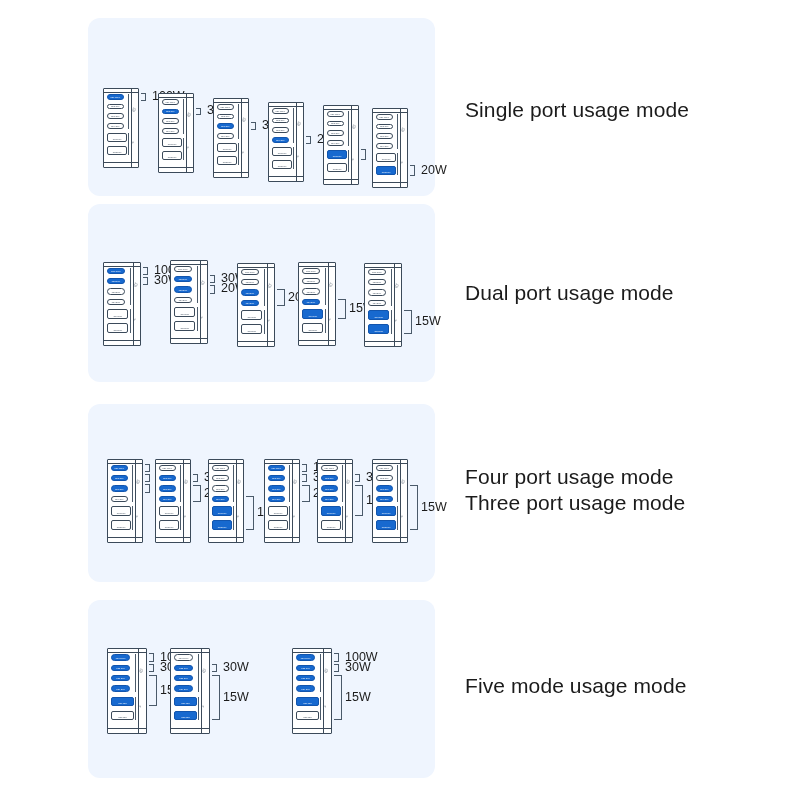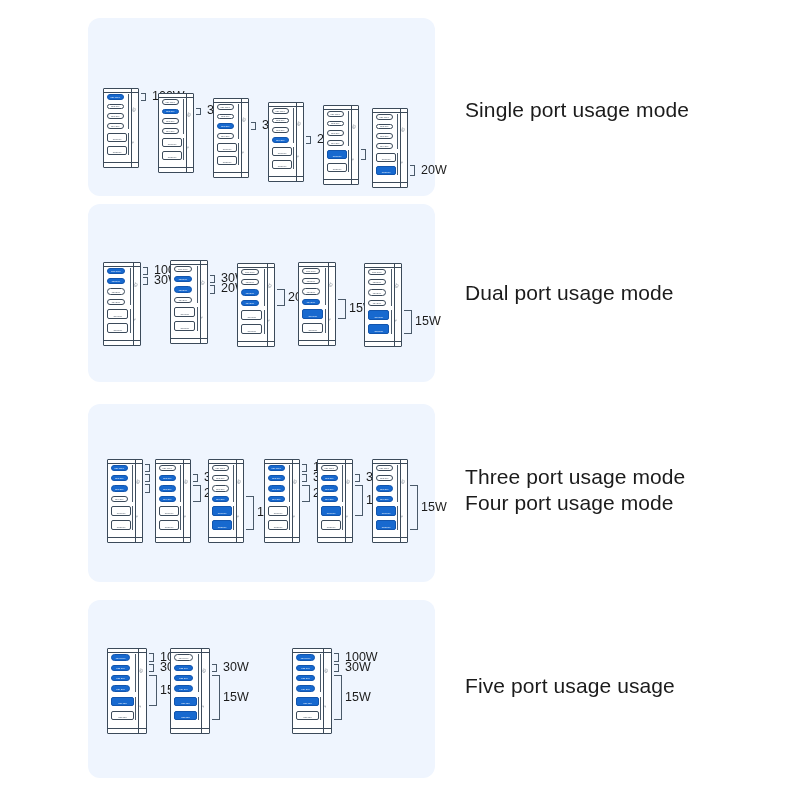--- a/index.html
+++ b/index.html
@@ -459,21 +459,21 @@
         <div class="plabel">QC2 18W</div>
       </div>
       <div class="glyph" style="left: 30.4px; top: 20.58px;">Ⓒ</div>
       <div class="glyph" style="left: 30.4px; top: 55.86px;">⑂</div>
       <div class="tick" style="left: 26.6px; top: 6.3px; height: 36.288px;"></div>
       <div class="tick" style="left: 26.6px; top: 47.46px; height: 23.1px;"></div>
     </div>
     <div class="bracket" style="left: 404px; top: 310.46px; width: 8px; height: 23.1px;"></div>
     <div class="watt" style="left: 415px; top: 315.01px;">15W</div>
     <div class="panel" style="left: 88px; top: 404px; width: 347px; height: 178px; background: rgb(239, 245, 254);"></div>
-    <div class="caption" style="left: 465px; top: 464px;"><span>Three port usage mode</span><span>Four port usage mode</span></div>
+    <div class="caption" style="left: 465px; top: 464px;"><span>Four port usage mode</span><span>Three port usage mode</span></div>
     <div class="device" style="left: 107px; top: 459px; width: 36px; height: 84px;">
       <div class="body"></div>
       <div class="face" style="left: 28.08px;"></div>
       <div class="shoulder" style="top: 3.78px;"></div>
       <div class="shoulder" style="top: 78.12px;"></div>
       <div class="port c on" style="left: 3.96px; top: 6.3px; width: 16.56px; height: 6.048px;">
         <div class="plabel">PD1 100W</div>
       </div>
       <div class="port c on" style="left: 3.96px; top: 16.38px; width: 16.56px; height: 6.048px;">
         <div class="plabel">PD2 30W</div>
@@ -653,21 +653,21 @@
         <div class="plabel">QC2 18W</div>
       </div>
       <div class="glyph" style="left: 28.8px; top: 20.58px;">Ⓒ</div>
       <div class="glyph" style="left: 28.8px; top: 55.86px;">⑂</div>
       <div class="tick" style="left: 25.2px; top: 6.3px; height: 36.288px;"></div>
       <div class="tick" style="left: 25.2px; top: 47.46px; height: 23.1px;"></div>
     </div>
     <div class="bracket" style="left: 410px; top: 485.46px; width: 8px; height: 44.1px;"></div>
     <div class="watt" style="left: 421px; top: 500.51px;">15W</div>
     <div class="panel" style="left: 88px; top: 600px; width: 347px; height: 178px; background: rgb(239, 245, 254);"></div>
-    <div class="caption" style="left: 465px; top: 673px;"><span>Five port usage usage</span></div>
+    <div class="caption" style="left: 465px; top: 673px;"><span>Five mode usage mode</span></div>
     <div class="device" style="left: 107px; top: 648px; width: 40px; height: 86px;">
       <div class="body"></div>
       <div class="face" style="left: 31.2px;"></div>
       <div class="shoulder" style="top: 3.87px;"></div>
       <div class="shoulder" style="top: 79.98px;"></div>
       <div class="port c on" style="left: 4.4px; top: 6.45px; width: 18.4px; height: 6.192px;">
         <div class="plabel">PD1 100W</div>
       </div>
       <div class="port c on" style="left: 4.4px; top: 16.77px; width: 18.4px; height: 6.192px;">
         <div class="plabel">PD2 30W</div>

